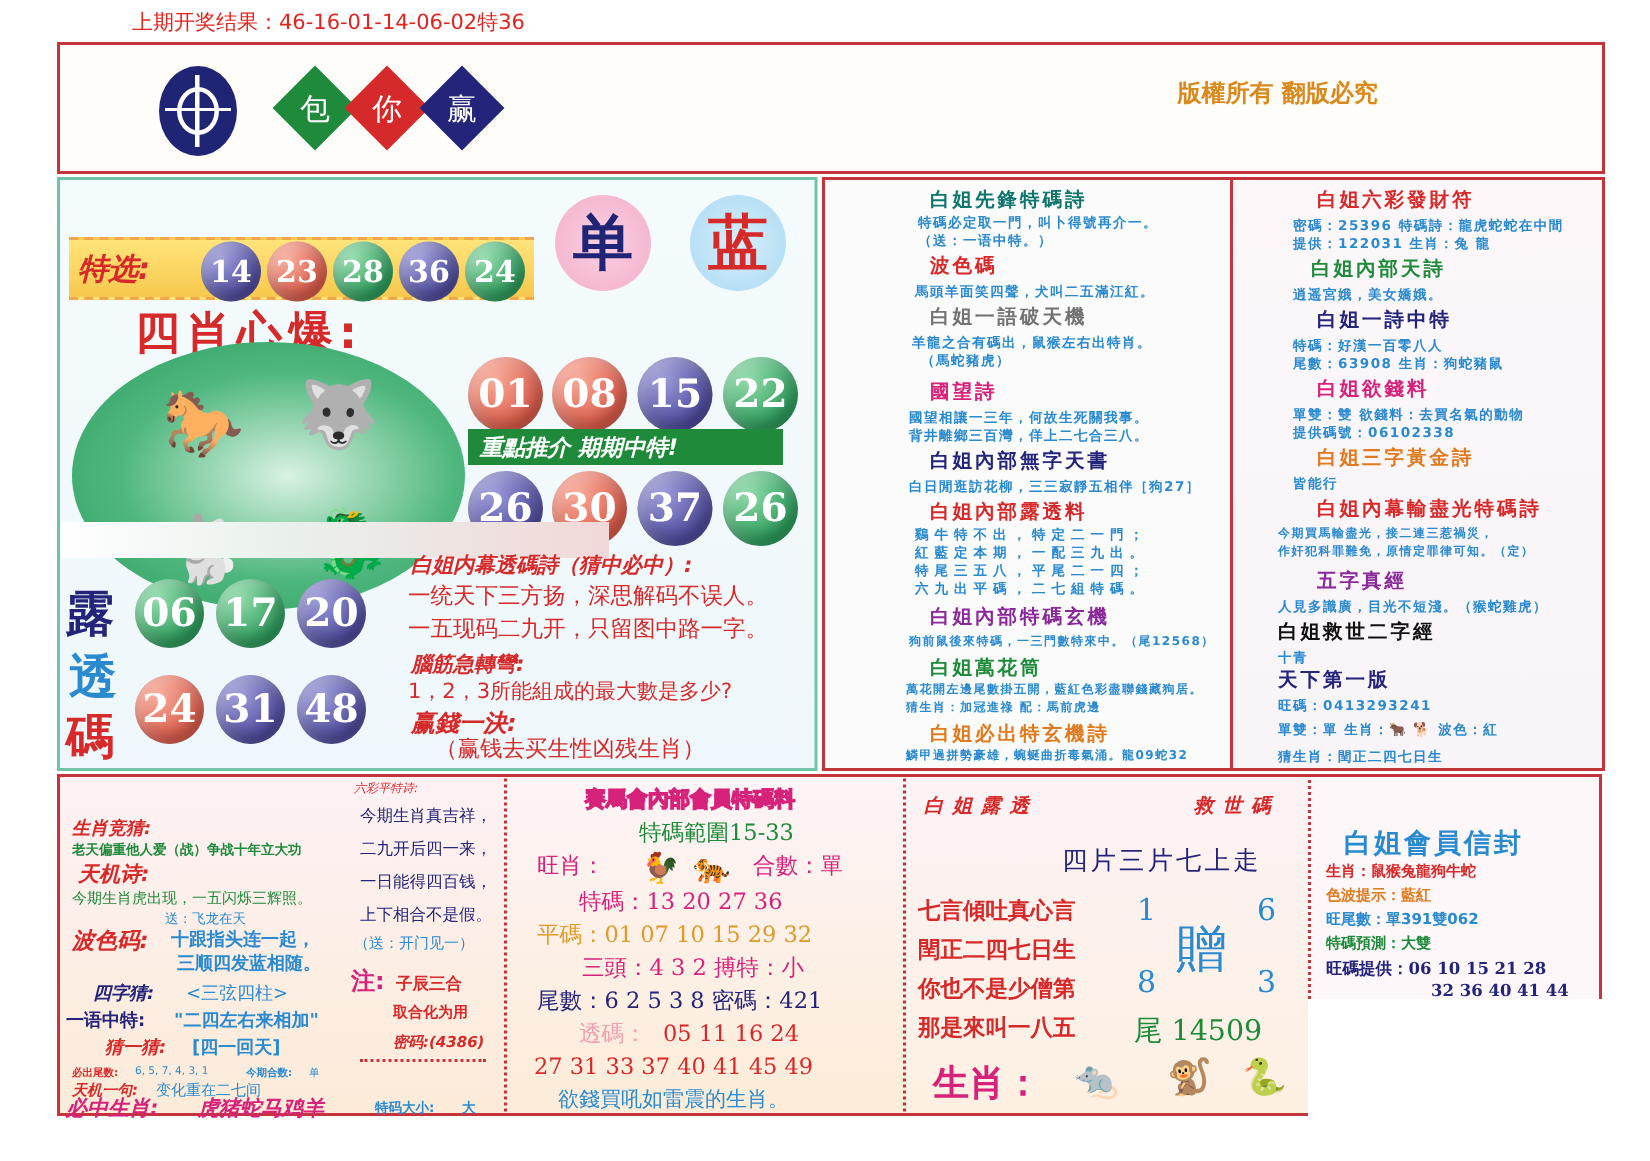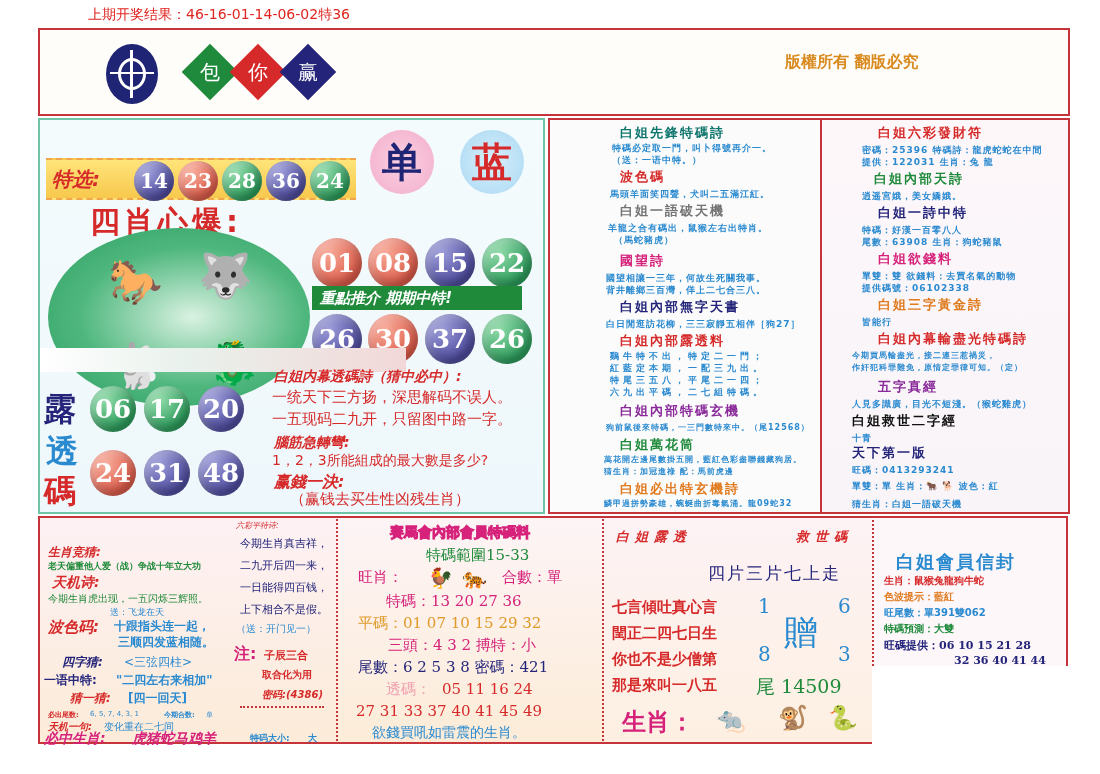--- a/index.html
+++ b/index.html
@@ -171,21 +171,21 @@
   <div class="sec-t" style="left:56px;top:210px;color:#d62a2a">白姐內幕輸盡光特碼詩</div>
   <div class="sec-b" style="left:30px;top:230px;font-size:8px">今期買馬輸盡光，接二連三惹禍災，</div>
   <div class="sec-b" style="left:30px;top:242px;font-size:8px">作奸犯科罪難免，原情定罪律可知。（定）</div>
   <div class="sec-t" style="left:56px;top:258px;color:#8a2a9a">五字真經</div>
   <div class="sec-b" style="left:30px;top:278px">人見多識廣，目光不短淺。（猴蛇雞虎）</div>
   <div class="sec-t" style="left:30px;top:292px;color:#111">白姐救世二字經</div>
   <div class="sec-b" style="left:30px;top:312px">十青</div>
   <div class="sec-t" style="left:30px;top:324px;color:#23247a">天下第一版</div>
   <div class="sec-b" style="left:30px;top:344px">旺碼：0413293241</div>
   <div class="sec-b" style="left:30px;top:360px">單雙：單 生肖：🐂 🐕 波色：紅</div>
-  <div class="sec-b" style="left:30px;top:378px">猜生肖：白姐一語破天機</div>
+  <div class="sec-b" style="left:30px;top:378px">猜生肖：閏正二四七日生</div>
 </div>
 
 <div class="abs panel-d">
   <div class="txt" style="left:8px;top:26px;font-size:12px;font-style:italic;font-weight:bold;color:#d62a2a">生肖竞猜:</div>
   <div class="txt" style="left:8px;top:42px;font-size:9px;color:#1e8a3a;font-weight:bold">老天偏重他人爱（战）争战十年立大功</div>
   <div class="txt" style="left:12px;top:56px;font-size:14px;font-style:italic;font-weight:bold;color:#d62a2a">天机诗:</div>
   <div class="txt" style="left:8px;top:74px;font-size:10px;color:#1e8a3a">今期生肖虎出现，一五闪烁三辉照。</div>
   <div class="txt" style="left:70px;top:88px;font-size:9px;color:#2a8ad0">送：飞龙在天</div>
   <div class="txt" style="left:8px;top:100px;font-size:15px;font-style:italic;font-weight:bold;color:#d62a2a">波色码:</div>
   <div class="txt" style="left:74px;top:100px;font-size:12px;color:#2a8ad0;font-weight:bold">十跟指头连一起，</div>

